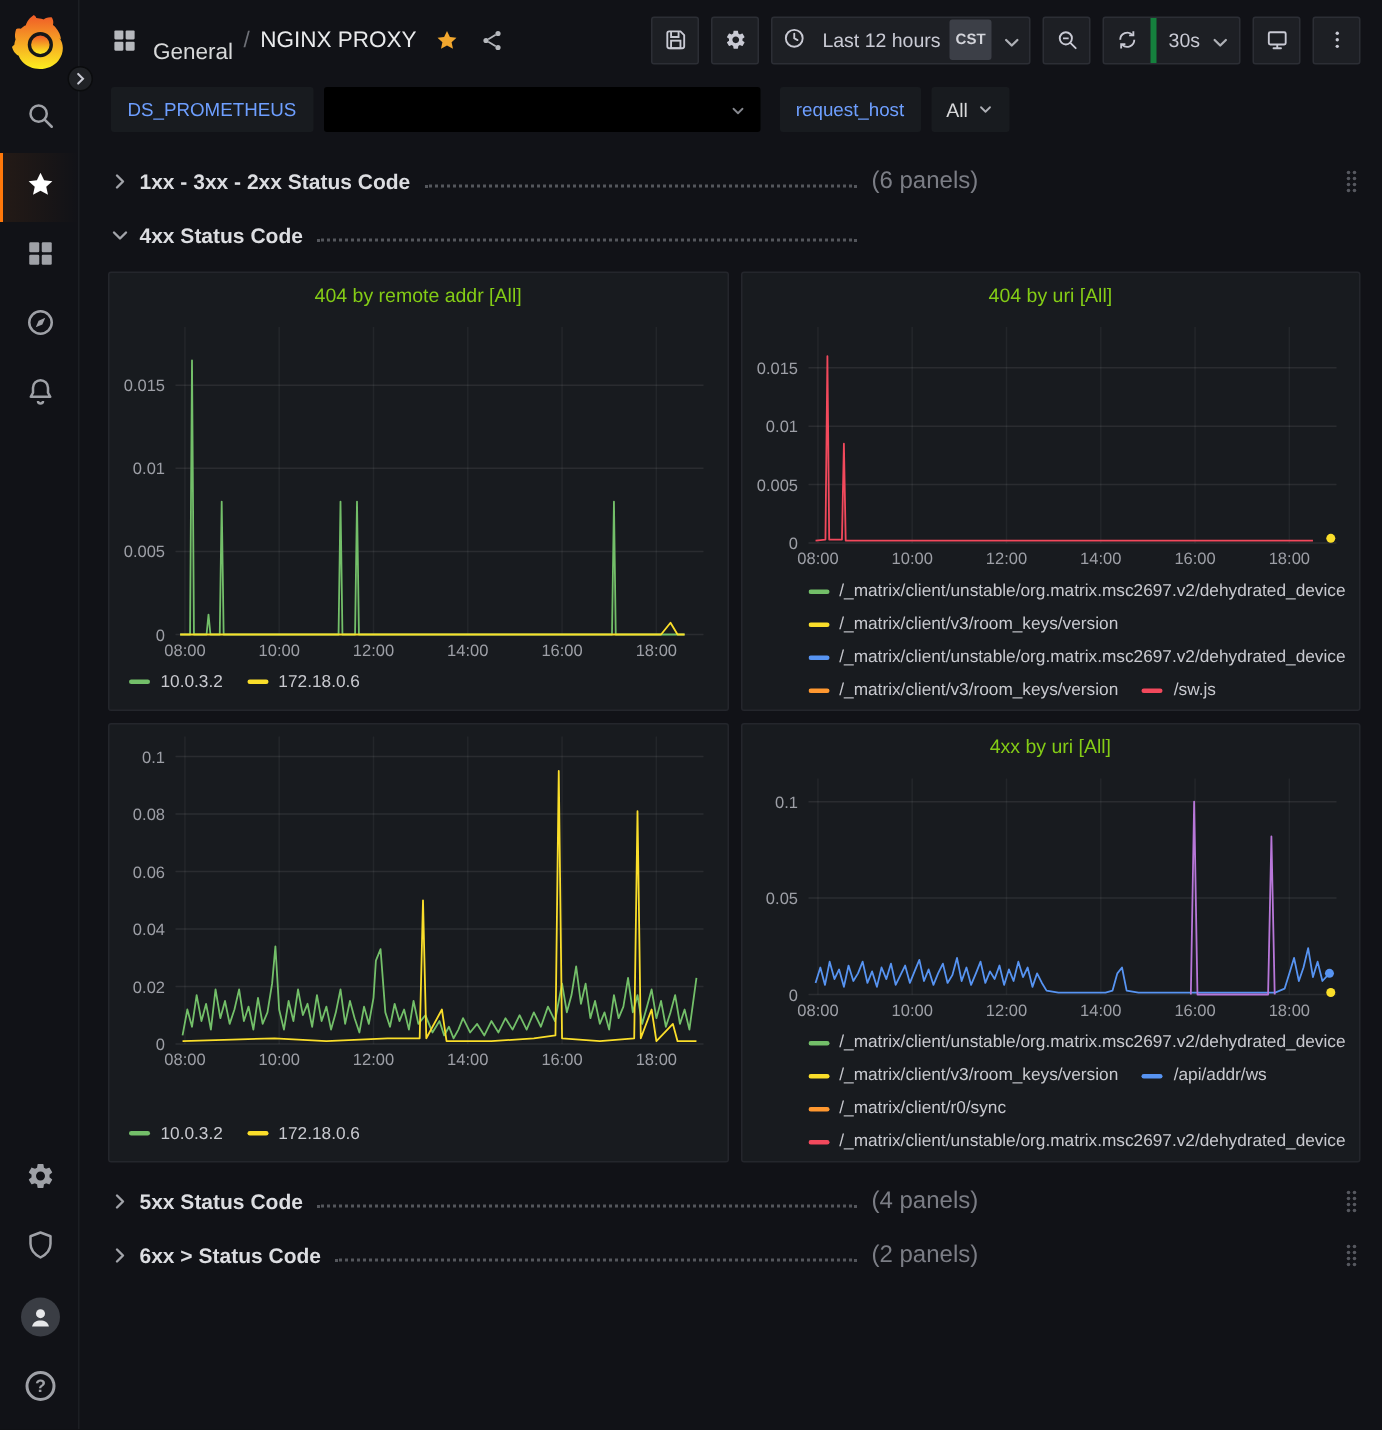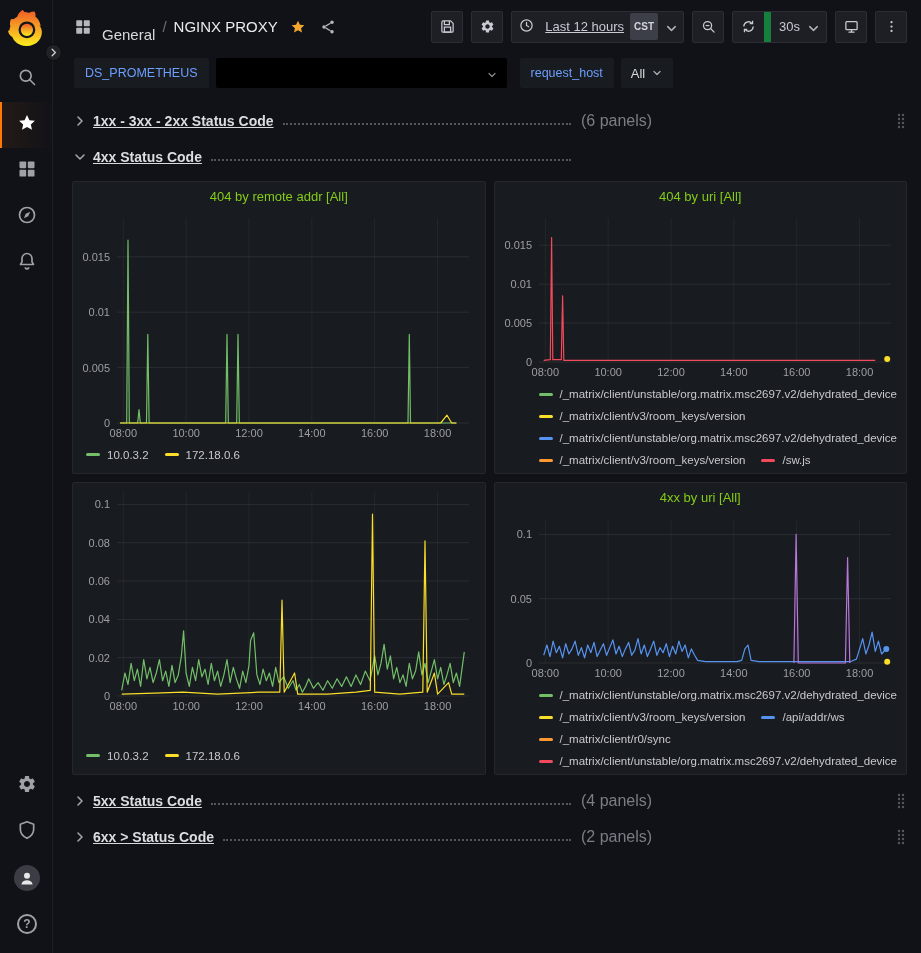--- a/index.html
+++ b/index.html
@@ -36,41 +36,41 @@
   .crumb-title { font-size:15px; font-weight:500; color:#e9eaec; cursor:pointer; }
   .star-icon { width:16px; height:16px; color:#F2A72E; margin-left:12px; cursor:pointer; }
   .share-icon { width:16px; height:16px; color:#b6b8bd; margin-left:14px; cursor:pointer; }
   .nav-right { margin-left:auto; display:flex; align-items:center; }
   .tbtn { height:32px; min-width:32px; display:flex; align-items:center; justify-content:center;
     background:#1d1f24; border:1px solid #2c2e35; border-radius:2px; color:#c9cad4;
     padding:0 7px; margin-left:8px; cursor:pointer; font-size:13px; white-space:nowrap; }
   .tbtn svg { width:15px; height:15px; }
   .tz-badge { background:#3c3f47; color:#d3d4da; font-size:10px; font-weight:600;
     border-radius:2px; padding:8px 4px; margin-left:6px; }
-  .tbtn .lbl { margin-left:11px;text-decoration:underline; }
+  .tbtn .lbl { margin-left:11px; }
   .caret { width:12px; height:12px; margin-left:6px; color:#aeb0b6; }
   .seg { padding:0; }
   .seg .seg-a, .seg .seg-b { height:100%; display:flex; align-items:center; padding:0 8px; }
-  .seg .seg-b { border-left:7px solid #15803d; }
+  .seg .seg-b { border-left:4px solid #15803d; }
 
   
   .submenu { height:40px; flex:none; display:flex; align-items:center; padding:0 14px 0 21px; }
   .var-label { height:30px; display:flex; align-items:center; padding:0 11px; background:#181b1f;
     color:#6E9FFF; font-size:12.5px; font-weight:400; border-radius:2px; cursor:pointer; }
   .var-input { width:291px; height:30px; margin-left:7px; margin-right:13px; background:#000;
     border-radius:2px; display:flex; align-items:center; justify-content:flex-end; padding-right:9px; cursor:pointer; }
   .var-input .caret { color:#86888f; }
   .var-value { height:30px; margin-left:7px; display:flex; align-items:center; padding:0 10px;
     background:#181b1f; color:#d8d9da; font-size:13px; border-radius:2px; cursor:pointer; }
 
   
   .dashboard { flex:1; overflow:hidden; padding:6px 14px 0 19px; }
   .rowhdr { display:flex; align-items:center; height:28px; margin-top:8px; cursor:pointer; }
   .rowhdr .chev { width:16px; height:16px; color:#a2a4aa; margin-right:5px; flex:none; }
-  .row-left { display:flex; align-items:center; width:478px; min-width:0;text-decoration:underline; }
+  .row-left { display:flex; align-items:center; width:478px; min-width:0; }
   .row-title { font-size:14px; font-weight:600; color:#dcdde1; white-space:nowrap; }
   .leader { flex:1; height:0; border-bottom:2px dotted #54565c; margin-left:9px; transform:translateY(3px); }
   .pcount { font-size:16px; color:#7b7d85; margin-left:10px; white-space:nowrap; }
   .spacer { flex:1; }
   .drag { color:#56585f; width:12px; height:18px; cursor:grab; }
 
   .panel-grid { display:grid; grid-template-columns:1fr 1fr; gap:8px; margin:10px 0 12px; }
   .panel { background:#181b1f; border:1px solid #24262c; border-radius:2px; height:293px;
     display:flex; flex-direction:column; overflow:hidden; }
   .panel-title { height:28px; flex:none; display:flex; align-items:center; justify-content:center;

